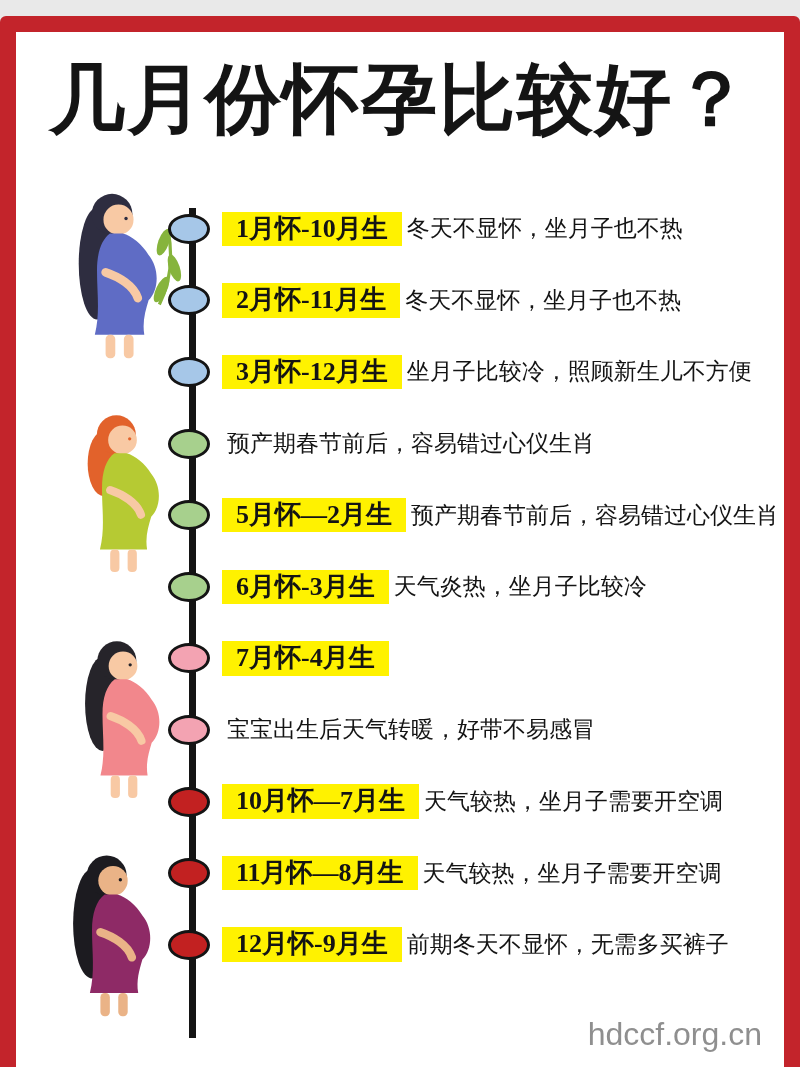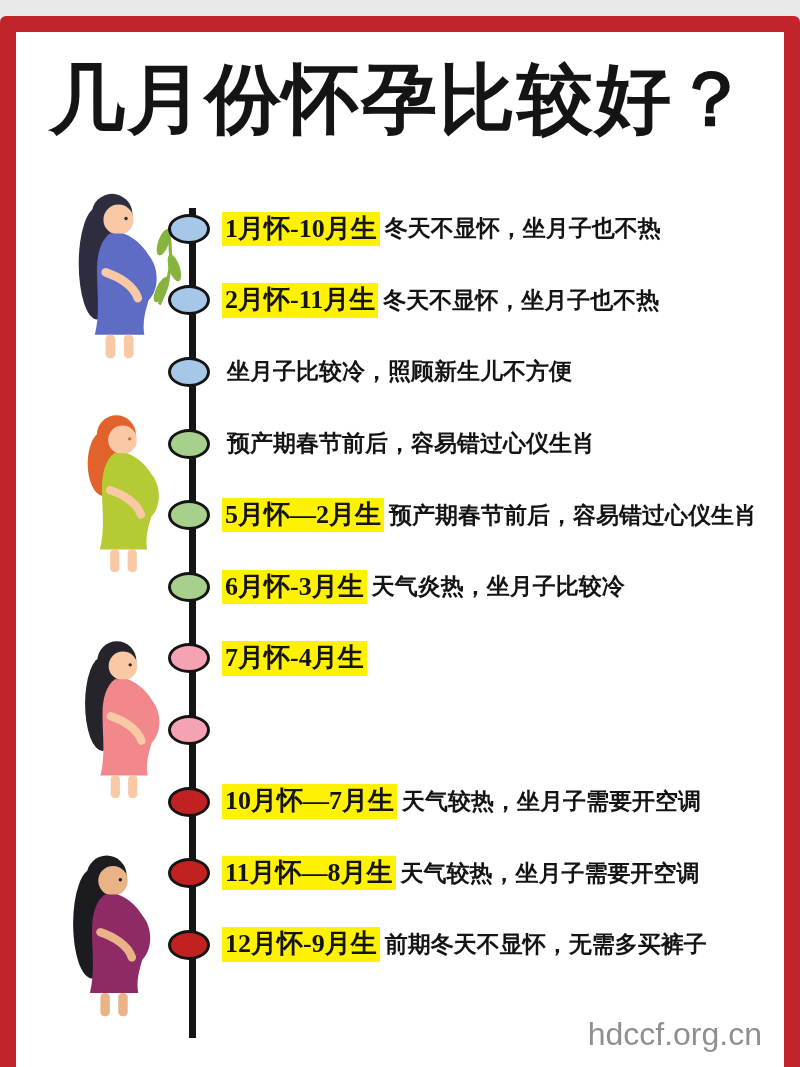--- a/index.html
+++ b/index.html
@@ -57,25 +57,25 @@
     align-items:center;
     white-space:nowrap;
     margin-left:12px;
   }
   .month {
     background:var(--color-highlight,#fff200);
     color:var(--color-text,#141414);
     font-weight:700;
     font-size:26px;
     line-height:1.25;
-    padding:1px 3px;
+    padding:1px 14px;
   }
   .desc {
     font-size:23px;
-    font-weight:700;
+    font-weight:400;
     color:var(--color-text,#141414);
     margin-left:5px;
   }
   .desc[data-tone="alert"] {
     color:var(--color-alert,#e8120c);
     font-weight:800;
   }
   .figure { position:absolute; z-index:1; }
   .figure svg { width:100%; height:100%; }
   .fig1 { left:20px;  top:150px; width:165px; height:215px; }
@@ -171,20 +171,21 @@
       <div class="node" data-color="blue"></div>
       <div class="row-text">
         <span class="month">2月怀-11月生</span>
         <span class="desc" data-tone="normal">冬天不显怀，坐月子也不热</span>
       </div>
     </div>
 
     <div class="row">
       <div class="node" data-color="blue"></div>
       <div class="row-text">
+        <span class="month">3月怀-12月生</span>
         <span class="desc" data-tone="normal">坐月子比较冷，照顾新生儿不方便</span>
       </div>
     </div>
 
     <div class="row">
       <div class="node" data-color="green"></div>
       <div class="row-text">
         <span class="desc" data-tone="normal">预产期春节前后，容易错过心仪生肖</span>
       </div>
     </div>
@@ -209,20 +210,21 @@
       <div class="node" data-color="pink"></div>
       <div class="row-text">
         <span class="month">7月怀-4月生</span>
       </div>
     </div>
 
 
     <div class="row">
       <div class="node" data-color="pink"></div>
       <div class="row-text">
+        <span class="desc" data-tone="normal">宝宝出生后天气转暖，好带不易感冒</span>
       </div>
     </div>
 
     <div class="row">
       <div class="node" data-color="red"></div>
       <div class="row-text">
         <span class="month">10月怀—7月生</span>
         <span class="desc" data-tone="normal">天气较热，坐月子需要开空调</span>
       </div>
     </div>

